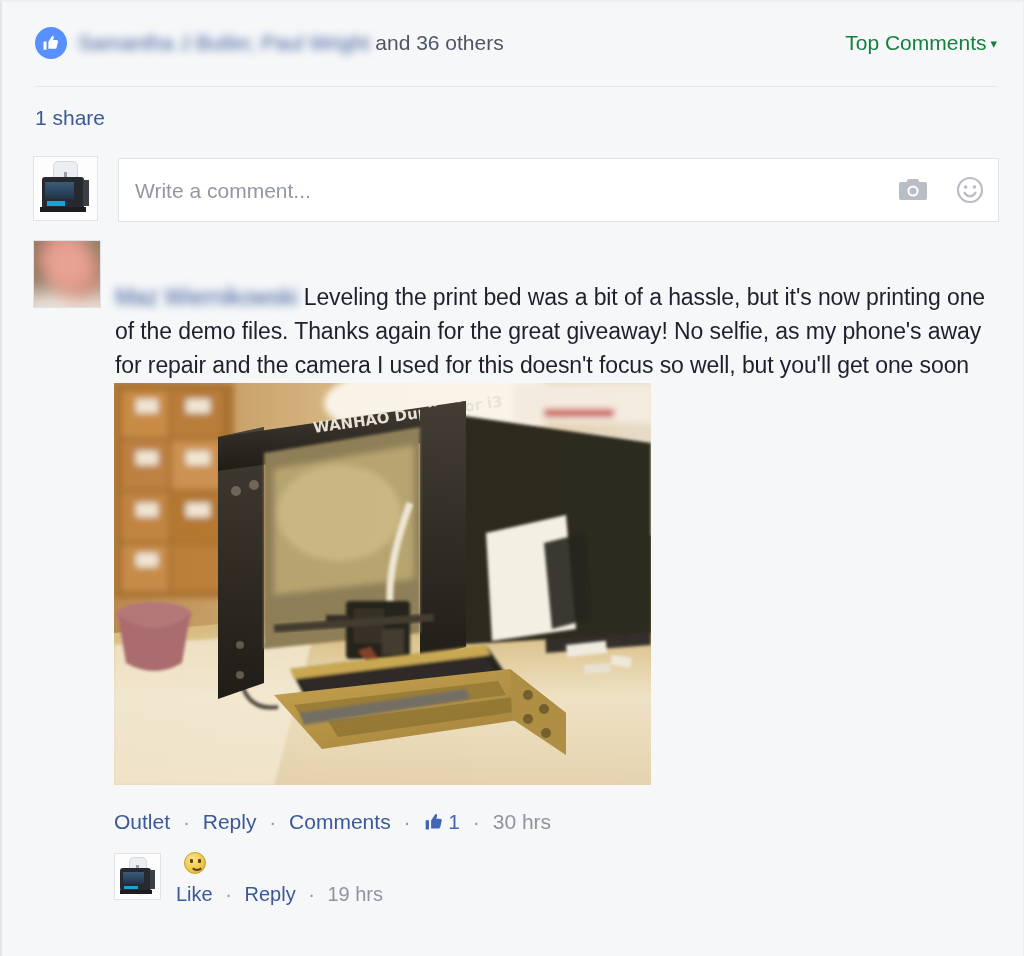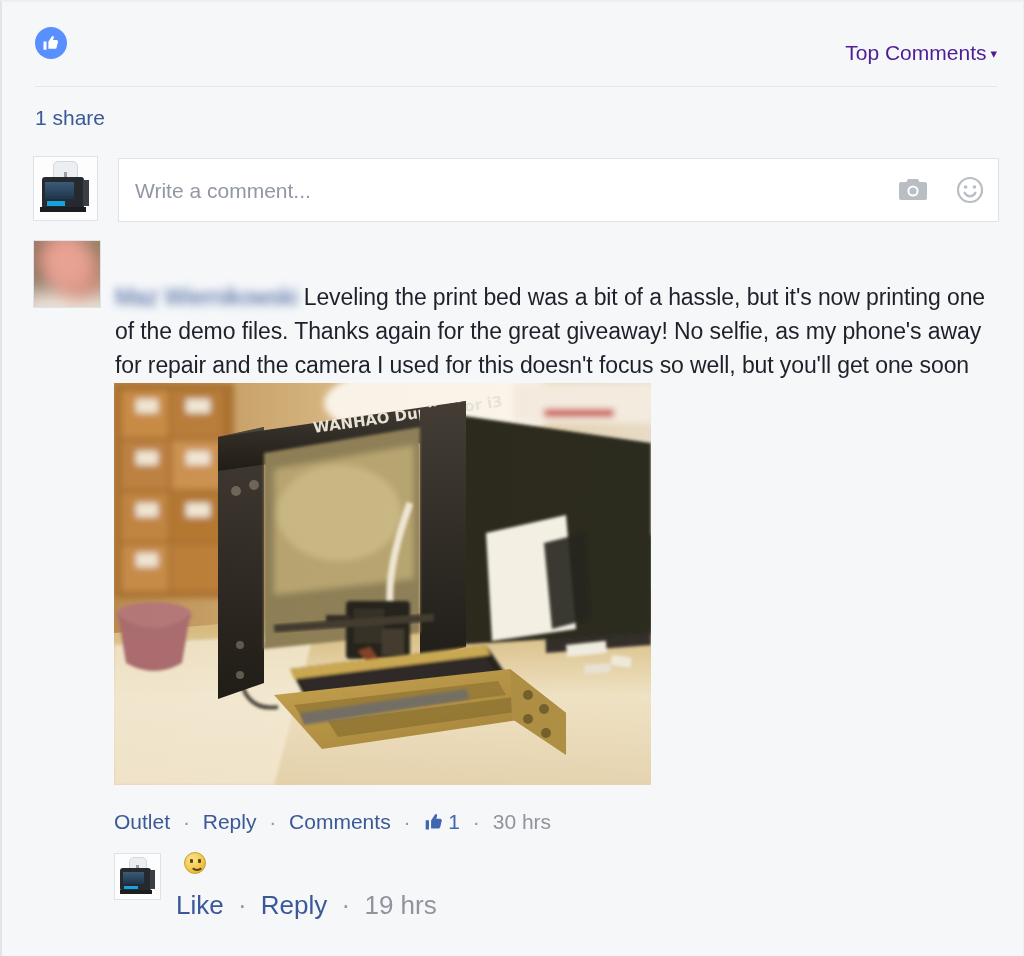--- a/index.html
+++ b/index.html
@@ -60,24 +60,24 @@
     filter: blur(4.2px);
     vertical-align: baseline;
     font-weight: 400;
     user-select: none;
   }
   #likes-suffix { color:#4e5665; }
 
   #sort-comments {
     position: absolute;
     right: 0;
-    top: 13px;
+    top: 3px;
     font-size: 21px;
     line-height: 32px;
-    color: #4c1d95;
+    color: #15803d;
     white-space: nowrap;
     cursor: pointer;
   }
   #sort-comments .caret {
     display:inline-block;
     margin-left: 4px;
     font-size: 13px;
     vertical-align: 2px;
   }
 
@@ -307,37 +307,38 @@
   }
   #reply-1-body { position:absolute; left:62px; top:-1px; }
   #reply-1-author {
     font-size:22px;
     color:#3b5998;
     font-weight:700;
     cursor:pointer;
     display:inline-block;
   }
   #reply-1-actions {
-    margin-top: 16px;
-    font-size:26px;
+    margin-top: 9px;
+    font-size:20px;
     color:#3b5998;
     white-space:nowrap;
   }
 </style>
 </head>
 <body>
 
 <div id="page">
 
   <div id="likes-bar">
     <div class="thumb-circle">
       <svg width="18" height="18" viewBox="0 0 24 24" aria-hidden="true">
         <path fill="#ffffff" d="M2 10h4v11H2zM8.5 10.2 13 3.2c.5-.8 1.7-.9 2.3-.2.4.4.5 1 .4 1.5l-.9 3.6h4.6c1.3 0 2.2 1.2 1.9 2.4l-1.8 7.5c-.2 1-1.1 1.8-2.2 1.8H8.5z"></path>
       </svg>
     </div>
+    <div id="likes-text"><span class="blurred-name">Samantha J Butler, Paul Wright</span><span id="likes-suffix"> and 36 others</span></div>
     <div id="sort-comments"><span>Top Comments</span><span class="caret">▾</span></div>
   </div>
 
   <div id="divider"></div>
 
   <div id="share-count">1 share</div>
 
   <div id="composer">
     <div class="avatar-box">
       <div class="printer-thumb">

